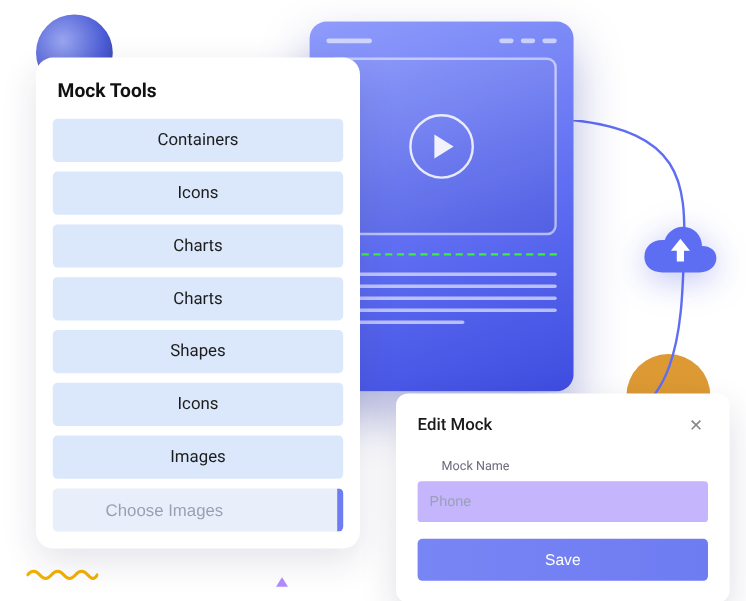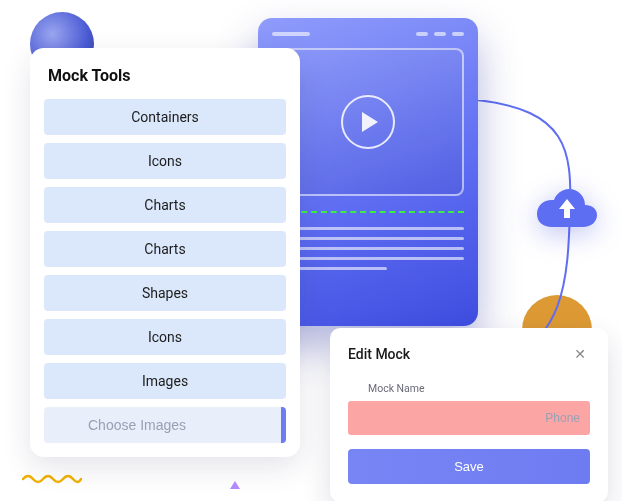--- a/index.html
+++ b/index.html
@@ -210,29 +210,28 @@
   }
   .field-label {
     font-size: 10.5px;
     color: #6a6a7a;
     margin-bottom: 6px;
     display: block;
     padding-left: 20px;
   }
   .mock-input {
     width: 100%;
-    background: #fca5a5;
+    background: #c4b5fd;
     border: none;
     border-radius: 3px;
     padding: 10px 10px;
     font-size: 12px;
     color: #444;
     outline: none;
     margin-bottom: 14px;
-    text-align: right;
   }
   .mock-input::placeholder { color: #9aa0b4; }
   .save-btn-wide {
     width: 100%;
     background: linear-gradient(90deg, #7885f4, #6e7cf2);
     color: #fff;
     border: none;
     border-radius: 4px;
     padding: 10px 0;
     font-size: 13px;

